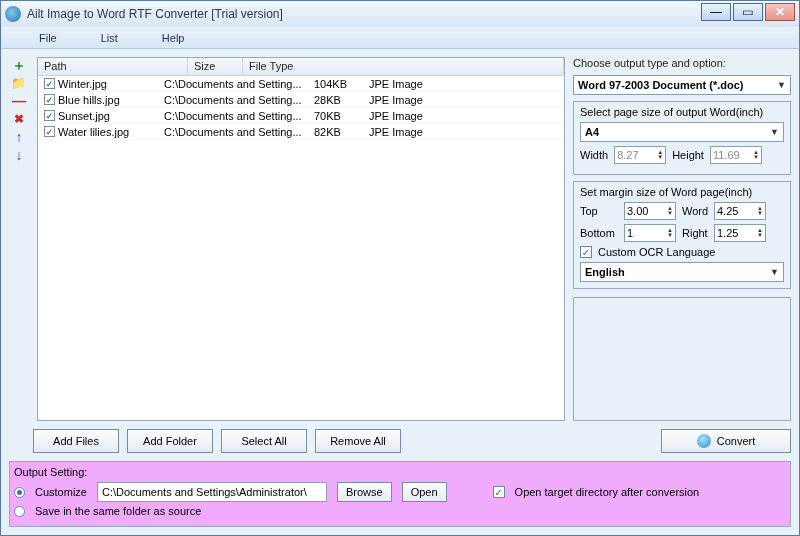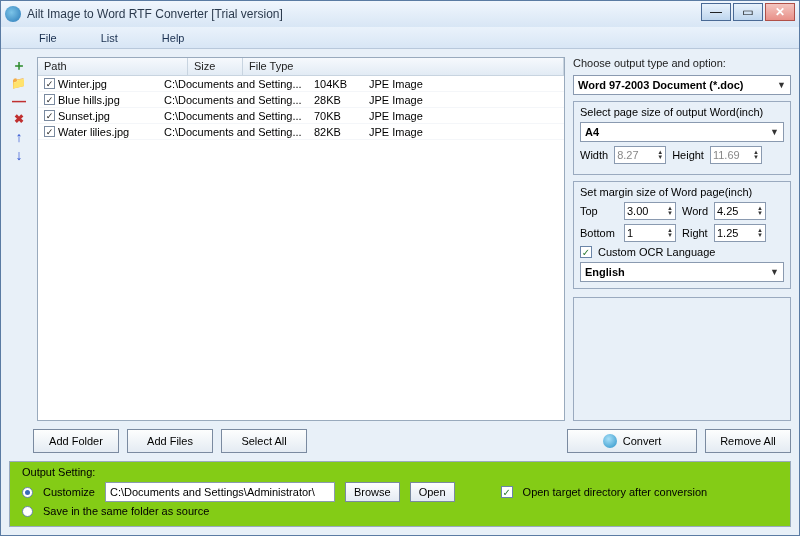--- a/index.html
+++ b/index.html
@@ -56,21 +56,21 @@
 .chkline { display: flex; align-items: center; gap: 6px; }
 .chkbox { width: 12px; height: 12px; border: 1px solid #6a85a8; background: #fff; display: inline-flex; align-items: center; justify-content: center; font-size: 10px; color: #2a7a2f; }
 .options-fill { flex: 1; border: 1px solid #9aaabf; background: #e8f0f8; margin-top: 4px; }
 
 .btn-row { display: flex; padding: 0 8px 8px 32px; gap: 8px; }
 .btn { height: 24px; border: 1px solid #7a8aa0; background: linear-gradient(#fdfefe, #e4ebf3); padding: 0 14px; display: inline-flex; align-items: center; justify-content: center; font-size: 11px; cursor: default; }
 .btn.wide { min-width: 86px; }
 .btn.convert { min-width: 130px; margin-left: auto; gap: 6px; }
 .convert-icon { width: 14px; height: 14px; border-radius: 50%; background: radial-gradient(circle at 40% 35%, #a8e0f8, #2b92c8); }
 
-.bottom-group { margin: 0 8px 8px; border: 1px solid #9aaabf; padding: 4px 12px 6px; background: #84cc16; }
+.bottom-group { margin: 0 8px 8px; border: 1px solid #9aaabf; padding: 4px 4px 6px; background: #f0abfc; }
 .bg-title { font-size: 11px; margin-bottom: 4px; }
 .bg-row { display: flex; align-items: center; gap: 10px; margin-bottom: 3px; }
 .radio { width: 11px; height: 11px; border: 1px solid #6a85a8; border-radius: 50%; background: #fff; display: inline-flex; align-items: center; justify-content: center; }
 .radio.sel::after { content: ''; width: 5px; height: 5px; background: #3a6bb8; border-radius: 50%; }
 .text-in { height: 20px; border: 1px solid #8a9ab0; background: #fff; padding: 0 4px; font-size: 11px; display: inline-flex; align-items: center; width: 230px; overflow: hidden; white-space: nowrap; }
 .sm-btn { height: 20px; padding: 0 8px; border: 1px solid #7a8aa0; background: linear-gradient(#fdfefe, #e4ebf3); font-size: 11px; display: inline-flex; align-items: center; cursor: default; text-align: center; }
 </style>
 </head>
 <body>
 
@@ -209,28 +209,28 @@
           <span>English</span>
           <span class="arrow">▼</span>
         </div>
       </div>
 
       <div class="options-fill"></div>
     </div>
   </div>
 
   <div class="btn-row">
+    <div class="btn wide">Add Files</div>
     <div class="btn wide">Add Folder</div>
-    <div class="btn wide">Add Files</div>
     <div class="btn wide">Select All</div>
+    <div class="btn wide">Remove All</div>
     <div class="btn convert">
       <span class="convert-icon"></span>
       <span>Convert</span>
     </div>
-    <div class="btn wide">Remove All</div>
   </div>
 
   <div class="bottom-group">
     <div class="bg-title">Output Setting:</div>
     <div class="bg-row">
       <span class="radio sel"></span>
       <span>Customize</span>
       <span class="text-in">C:\Documents and Settings\Administrator\</span>
       <span class="sm-btn">Browse</span>
       <span class="sm-btn">Open</span>

